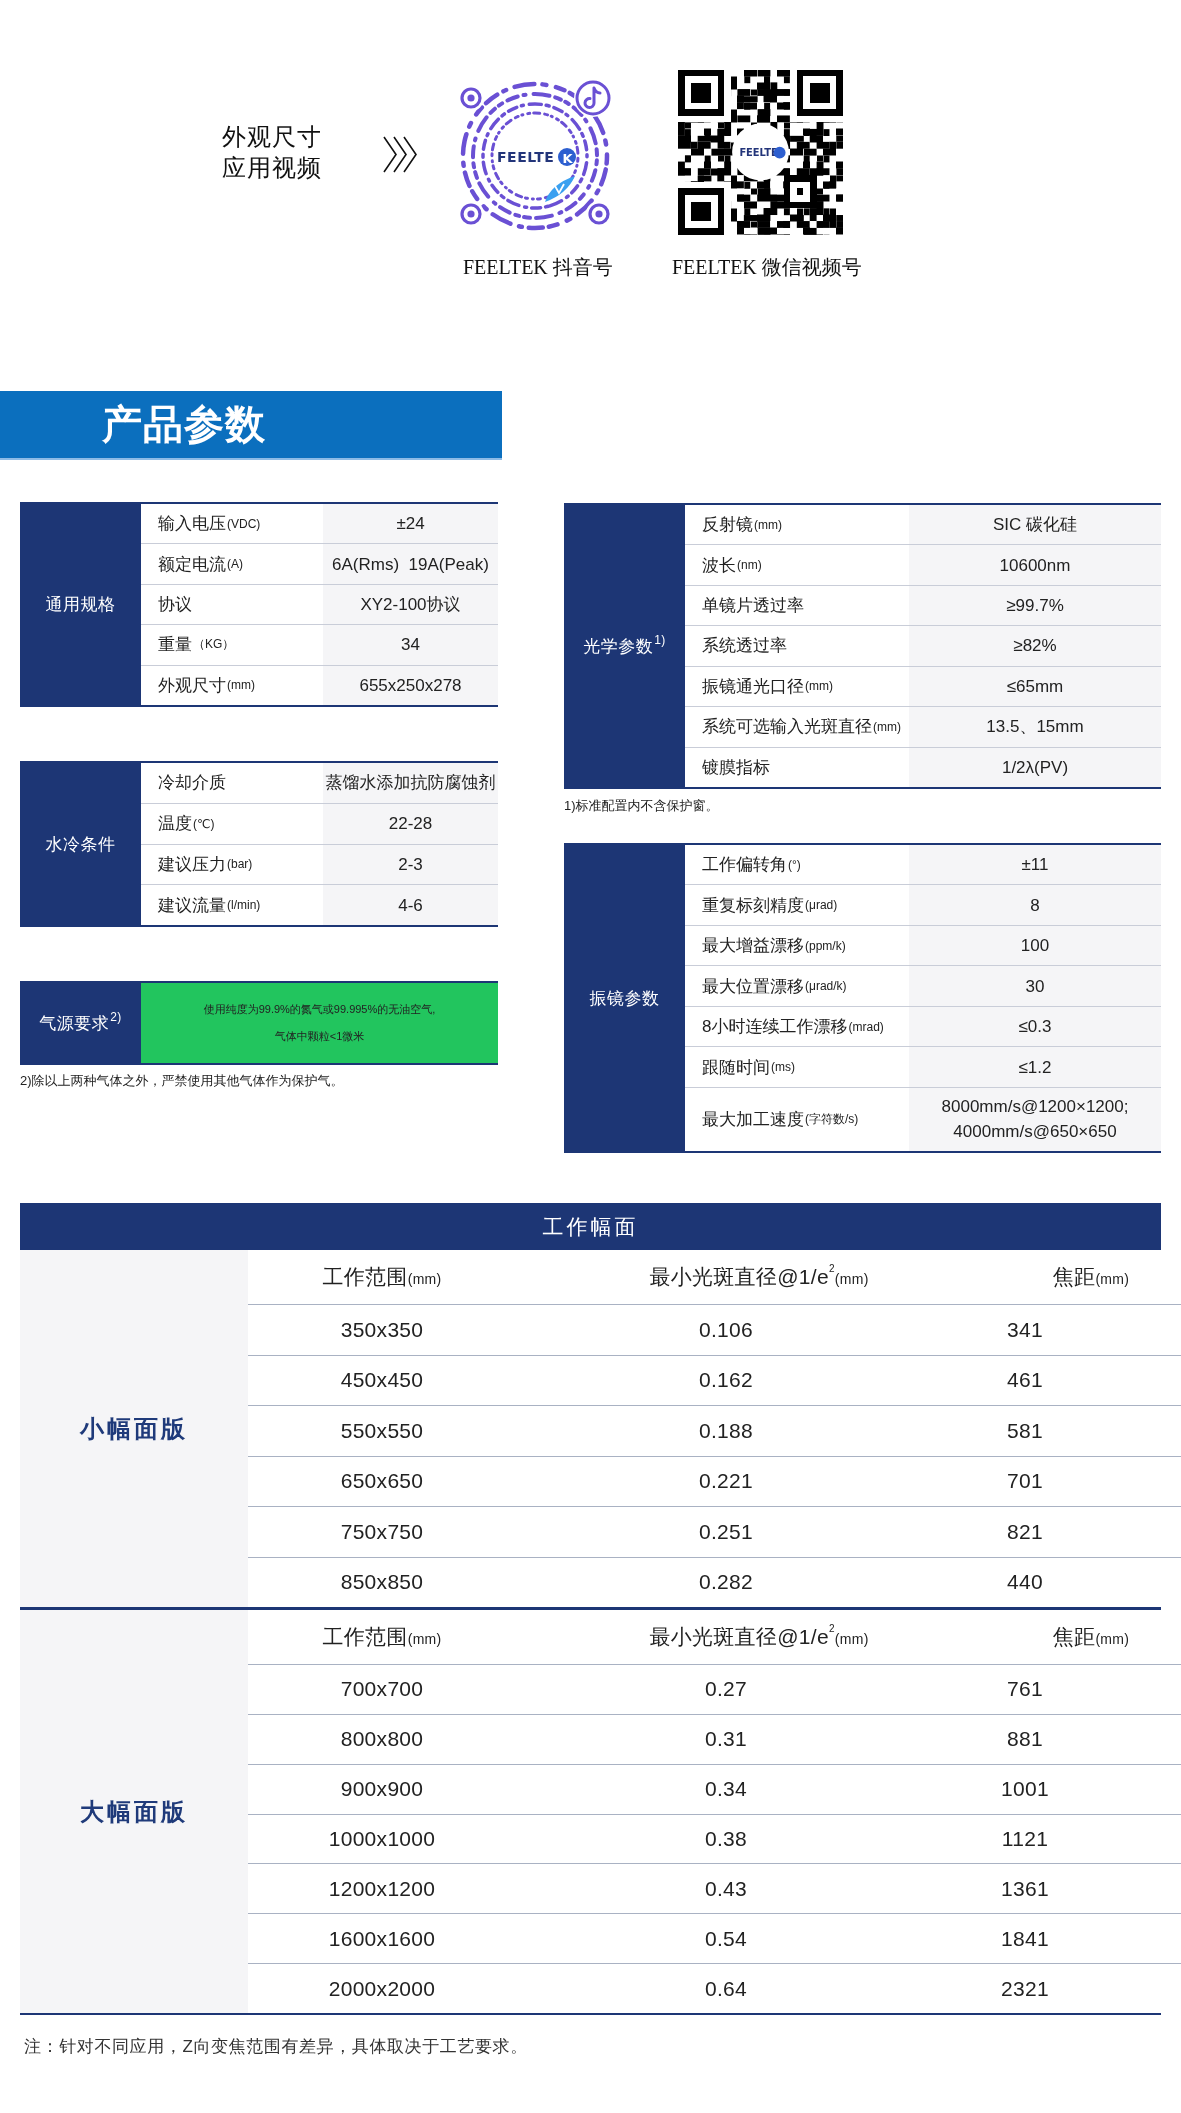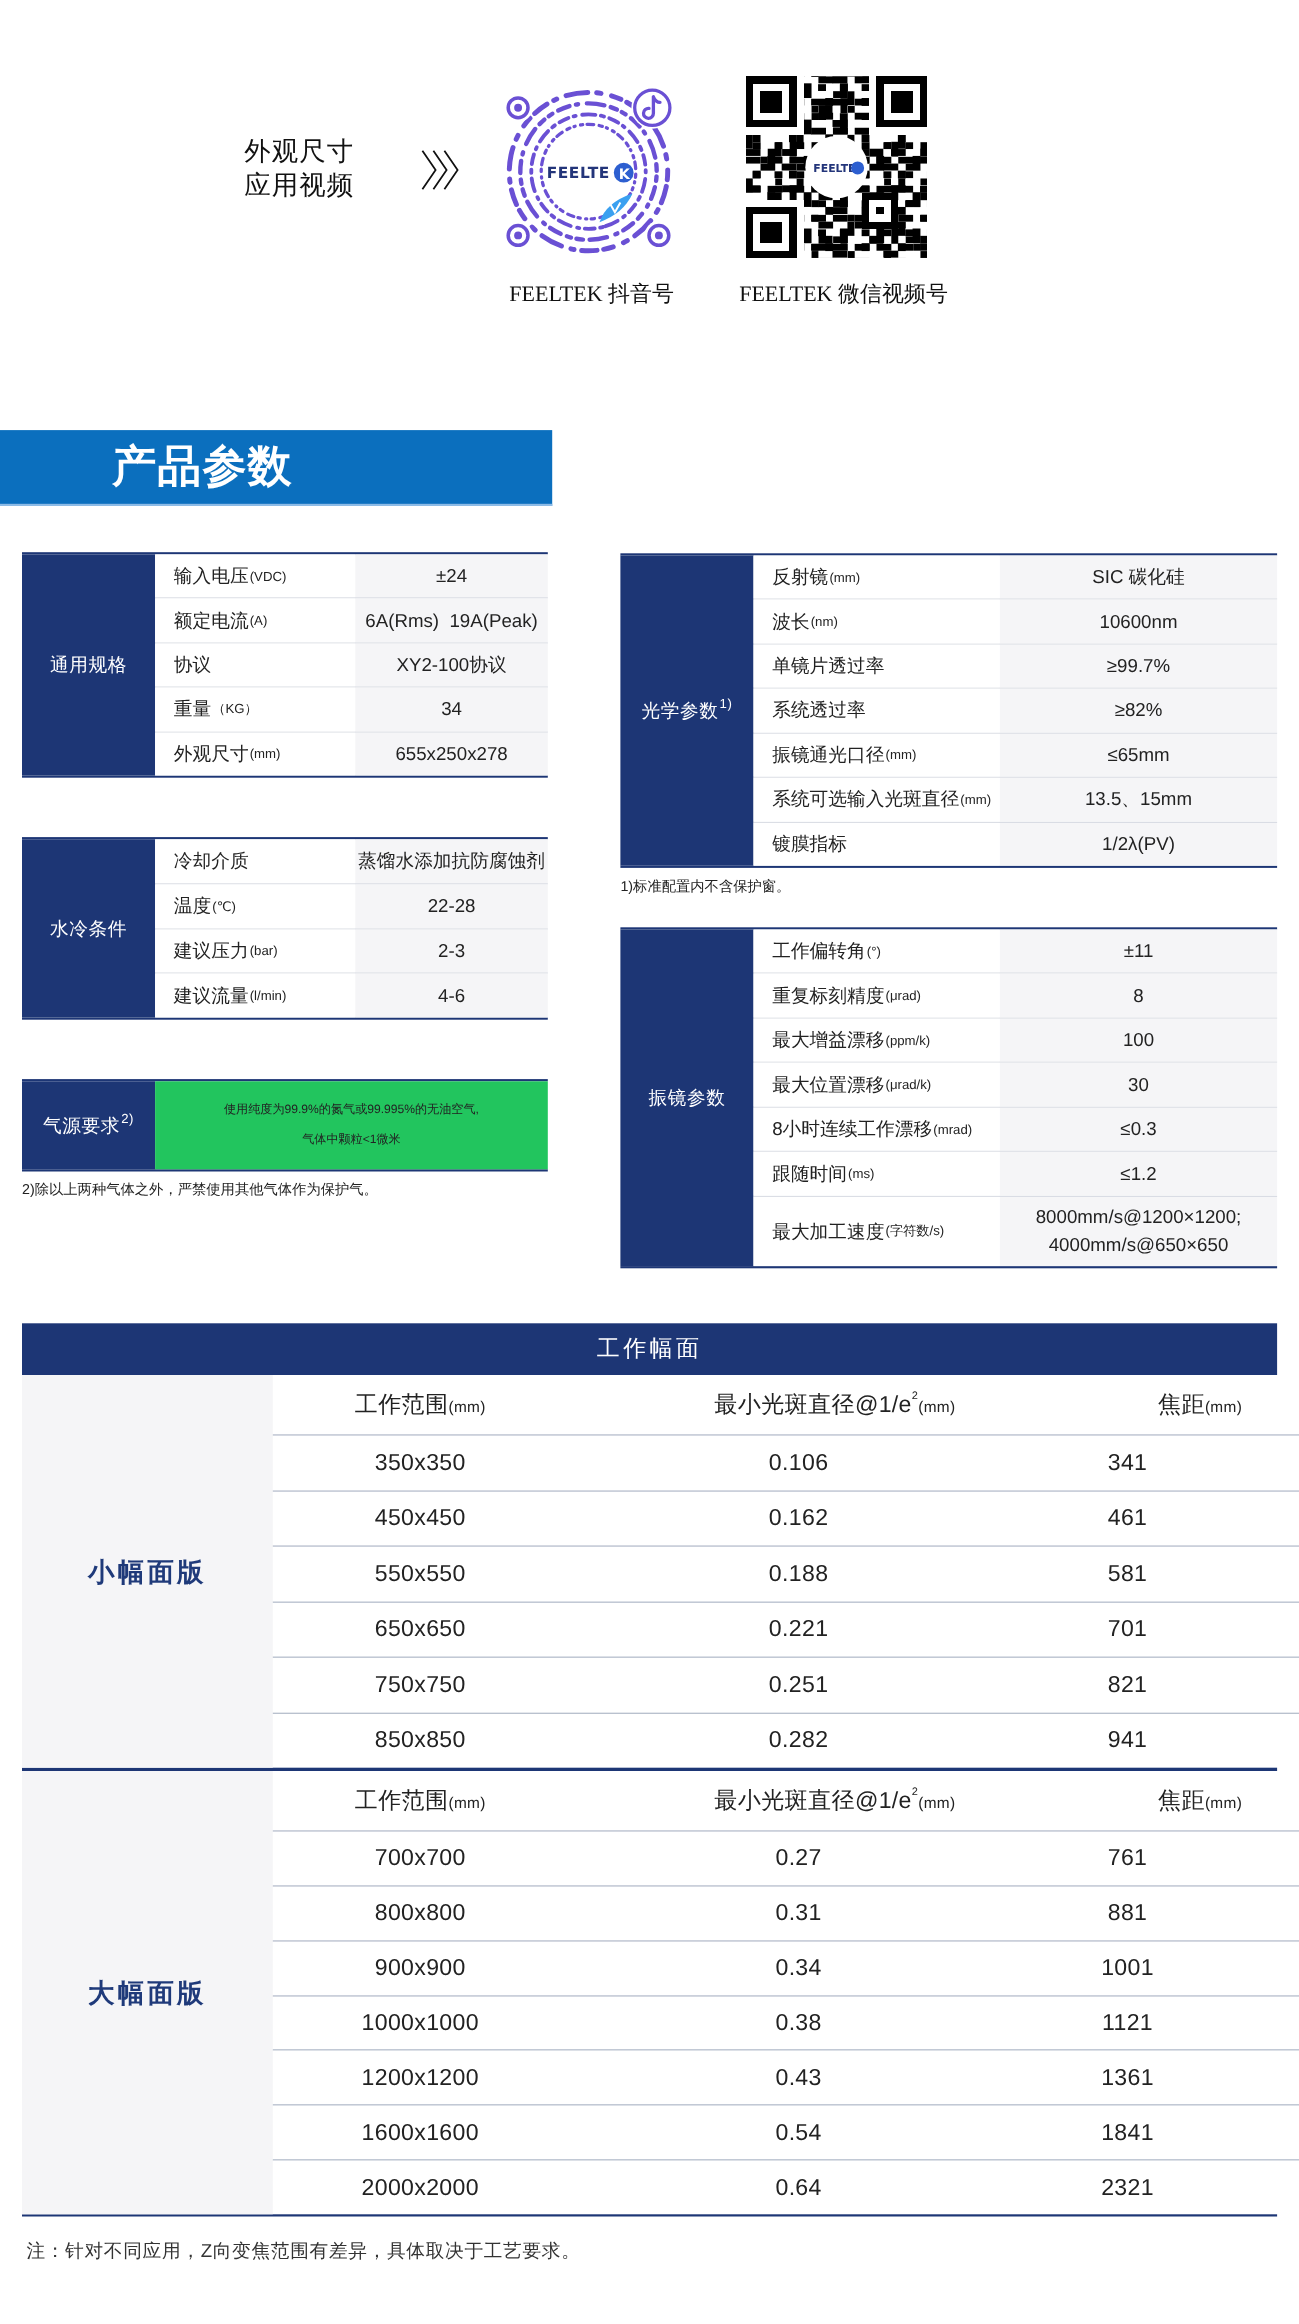--- a/index.html
+++ b/index.html
@@ -408,21 +408,21 @@
         </div>
       <div class="wrow">
           <div class="wc">750x750</div>
           <div class="wc">0.251</div>
           <div class="wc">821</div>
           <div></div>
         </div>
       <div class="wrow">
           <div class="wc">850x850</div>
           <div class="wc">0.282</div>
-          <div class="wc">941</div>
+          <div class="wc">440</div>
           <div></div>
         </div>
     </div>
   </div>
 
   <div class="wsec large">
     <div class="wlabel">大幅面版</div>
     <div class="wrows">
       <div class="wrow whead">
         <div class="wc"><span>工作范围</span><span class="unit">(mm)</span></div>

